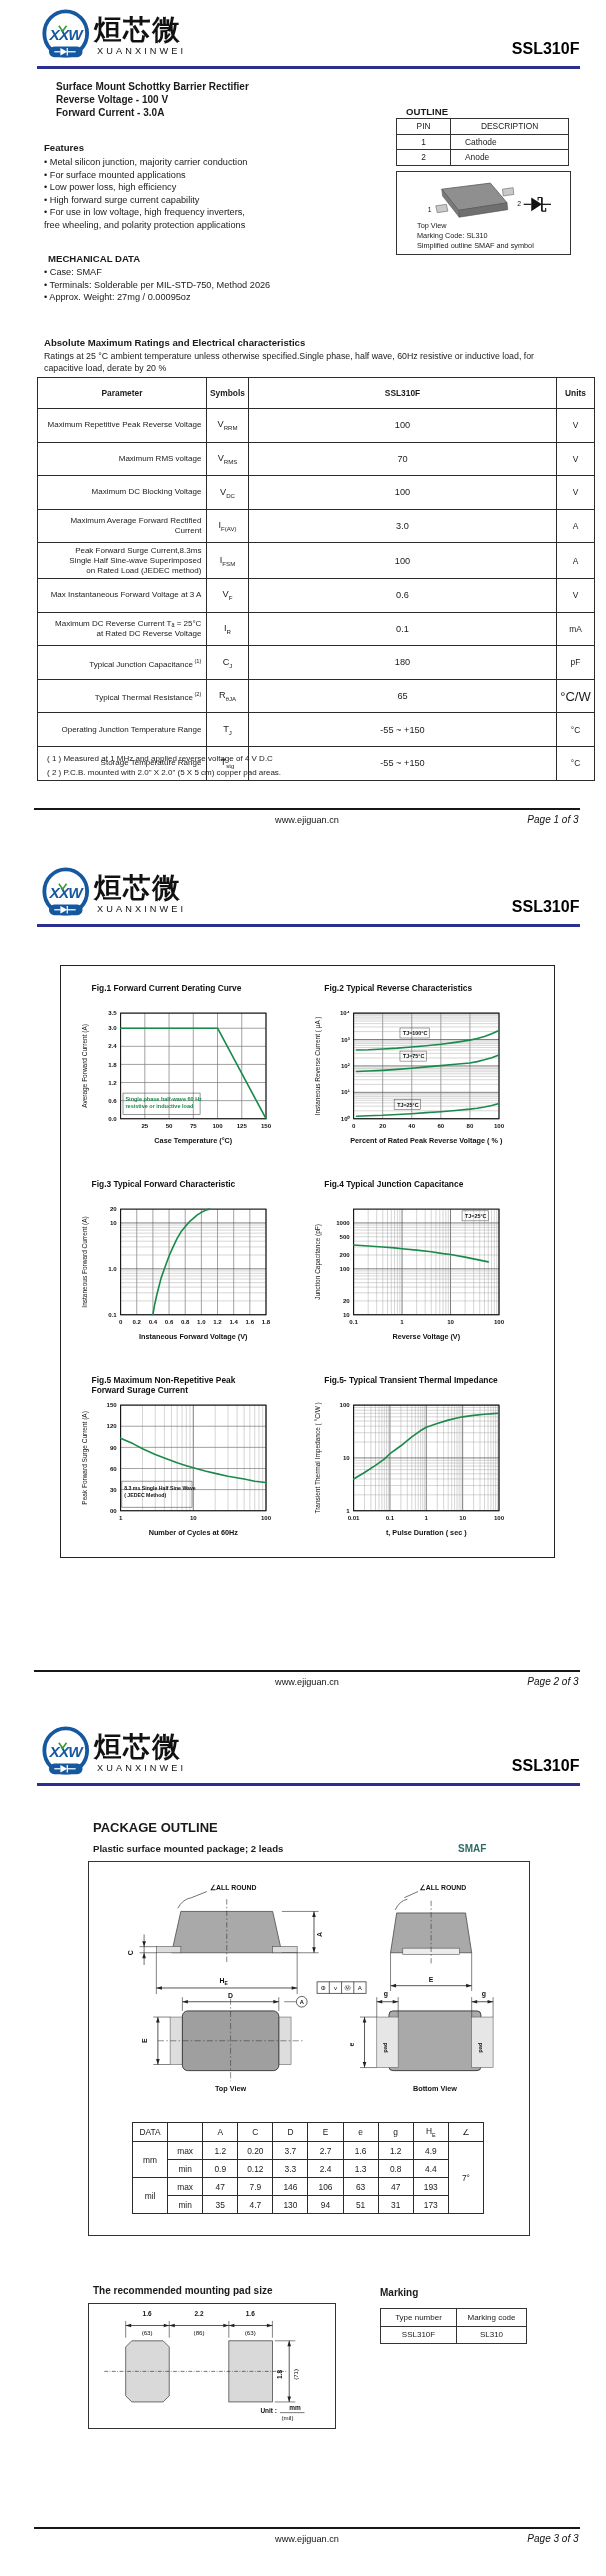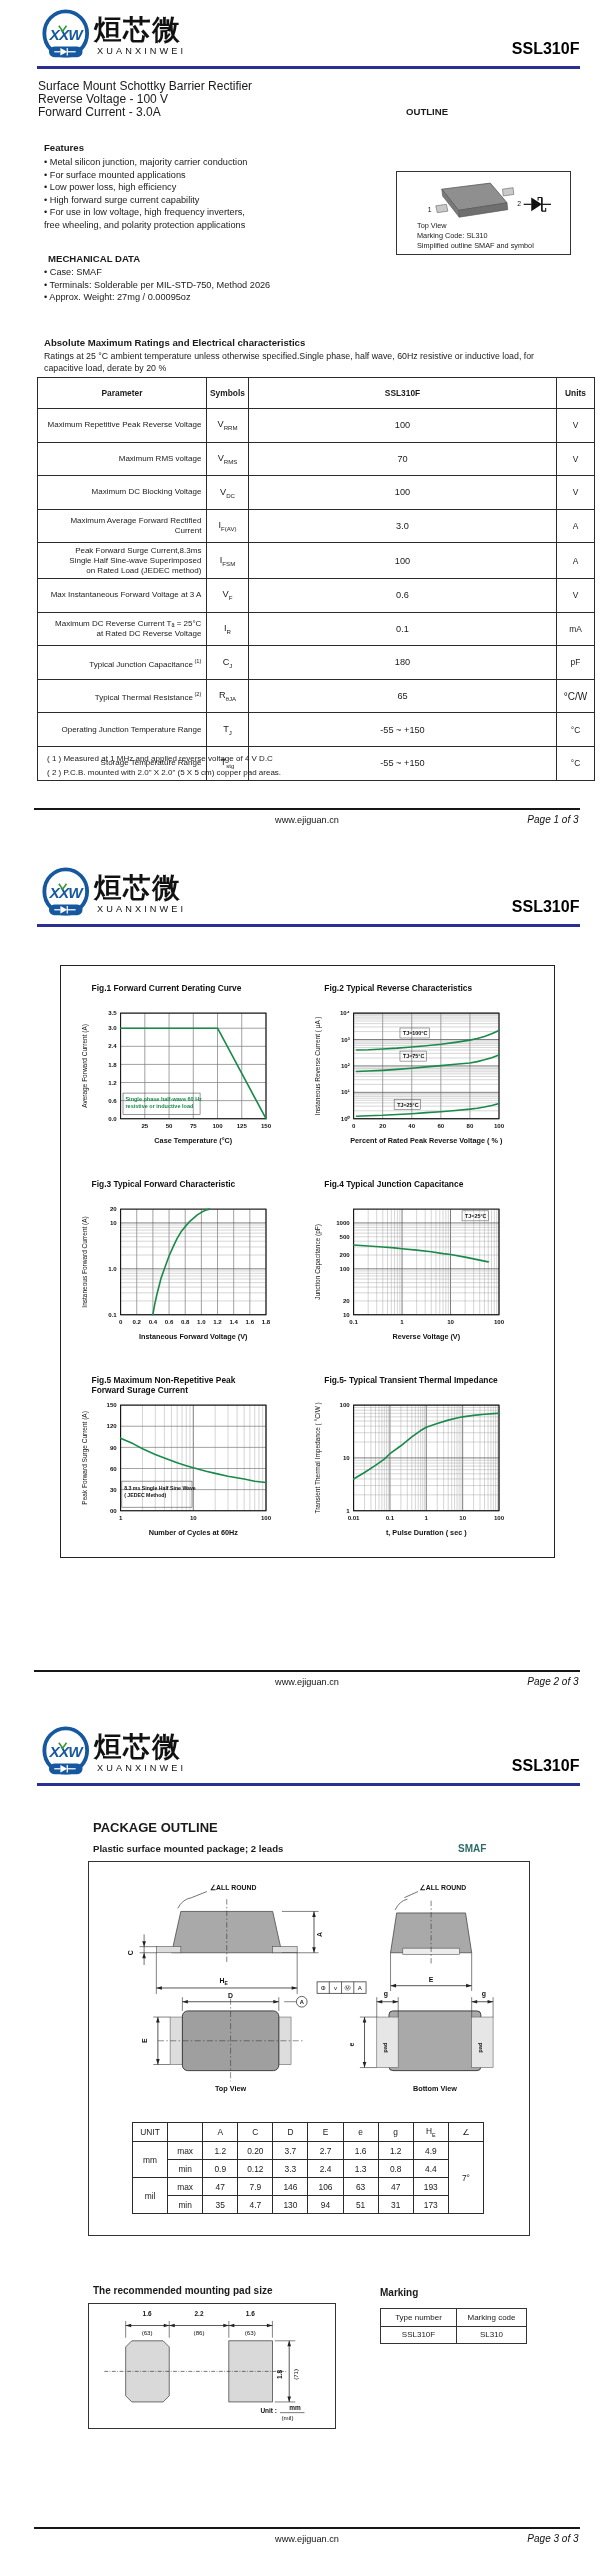--- a/index.html
+++ b/index.html
@@ -12,21 +12,21 @@
   .logo-cn{position:absolute;left:52px;top:1.5px;font-size:27.6px;font-weight:bold;letter-spacing:1.5px;color:#111;}
   .logo-en{position:absolute;left:55px;top:37px;font-size:9.2px;letter-spacing:3.1px;color:#111;}
   .part-no{position:absolute;right:27.6px;top:31px;font-size:16px;font-weight:bold;color:#000;}
   .hrule{position:absolute;left:37px;right:27px;top:57px;height:3.1px;background:#2b2f92;}
   
   .foot{position:absolute;left:34px;right:27px;height:23px;}
   .frule{position:absolute;left:0;right:0;top:0;height:2.3px;background:#161616;}
   .fsite{position:absolute;left:0;right:0;top:6.9px;text-align:center;font-size:9.2px;color:#111;}
   .fpage{position:absolute;right:1.5px;top:6.1px;font-size:10px;font-style:italic;color:#111;}
   
-  .title-block{position:absolute;left:38px;top:80px;font-size:12px;font-weight:normal;line-height:13px;}
+  .title-block{position:absolute;left:56px;top:80px;font-size:10px;font-weight:bold;line-height:13px;}
   .sec-h{position:absolute;font-size:9.6px;font-weight:bold;}
   .blist{position:absolute;font-size:9.2px;line-height:12.6px;}
   .pin-tbl,.mark-tbl{border-collapse:collapse;}
   .pin-tbl td,.pin-tbl th{border:0.8px solid #333;font-size:8.4px;font-weight:normal;height:14.5px;padding:0 3.1px;}
   .boxed{position:absolute;border:1.1px solid #333;background:#fff;}
   .pkg-cap{position:absolute;left:20px;top:49px;font-size:7.3px;line-height:10px;}
   .rt{border-collapse:collapse;table-layout:fixed;}
   .rt th,.rt td{border:0.8px solid #2b2b2b;font-size:9.2px;vertical-align:middle;}
   .rt th{font-size:8.4px;height:28px;}
   .rt td{height:28px;text-align:center;}
@@ -71,20 +71,38 @@
       <div class="hrule"></div>
     </div>
 
     <div class="title-block">
       <div>Surface Mount Schottky Barrier Rectifier</div>
       <div>Reverse Voltage - 100 V</div>
       <div>Forward Current - 3.0A</div>
     </div>
 
     <div class="sec-h" style="left:406px;top:106px;">OUTLINE</div>
+    <table class="pin-tbl" style="position:absolute;left:396px;top:118px;width:173px;">
+      <thead>
+          <tr>
+        <th style="width:47px;">PIN</th>
+        <th>DESCRIPTION</th>
+      </tr>
+        </thead>
+      <tbody id="pinning-body">
+          <tr>
+            <td style="text-align: center;">1</td>
+            <td style="padding-left: 13.8px;">Cathode</td>
+          </tr>
+          <tr>
+            <td style="text-align: center;">2</td>
+            <td style="padding-left: 13.8px;">Anode</td>
+          </tr>
+        </tbody>
+    </table>
 
     <div class="sec-h" style="left:44px;top:142px;">Features</div>
     <div class="blist" style="left:44px;top:156px;width:329px;" id="features-list">
         <div>• Metal silicon junction, majority carrier conduction</div>
         <div>• For surface mounted applications</div>
         <div>• Low power loss, high efficiency</div>
         <div>• High forward surge current capability</div>
         <div>• For use in low voltage, high frequency inverters,</div>
         <div>  free wheeling, and polarity protection applications</div>
       </div>
@@ -197,21 +215,21 @@
             <td><span>C</span><sub>J</sub></td>
             <td>180</td>
             <td style="font-size: 8.4px;">pF</td>
           </tr>
           <tr>
             <td class="pcell">
               <div>Typical Thermal Resistance<sup> (2)</sup></div>
             </td>
             <td><span>R</span><sub>θJA</sub></td>
             <td>65</td>
-            <td style="font-size: 10px;">°C/W</td>
+            <td style="font-size: 13px;">°C/W</td>
           </tr>
           <tr>
             <td class="pcell">
               <div>Operating Junction Temperature Range</div>
             </td>
             <td><span>T</span><sub>J</sub></td>
             <td>-55 ~ +150</td>
             <td style="font-size: 8.4px;">°C</td>
           </tr>
           <tr>
@@ -749,21 +767,21 @@
           <line x1="376" y1="262" x2="354" y2="262" stroke="#333" stroke-width="0.8"></line>
           <line x1="360" y1="196" x2="360" y2="262" stroke="#222" stroke-width="1"></line>
           <polygon points="360,196 357.6,203.2 362.4,203.2" fill="#222"></polygon>
           <polygon points="360,262 357.6,254.8 362.4,254.8" fill="#222"></polygon>
           <text x="346" y="232" font-size="9" fill="#111" text-anchor="middle" font-family="&quot;Liberation Sans&quot;,sans-serif" font-weight="bold" transform="rotate(-90 346 232)">e</text>
           <text x="452" y="292" font-size="9.5" fill="#111" text-anchor="middle" font-family="&quot;Liberation Sans&quot;,sans-serif" font-weight="bold">Bottom  View</text>
         </svg>
       <table class="dim-tbl" style="position:absolute;left:43px;top:260px;width:352px;">
         <thead>
             <tr id="dim-head">
-              <th>UNIT</th>
+              <th>DATA</th>
               <th></th>
               <th>A</th>
               <th>C</th>
               <th>D</th>
               <th>E</th>
               <th>e</th>
               <th>g</th>
               <th>H<sub style="font-size:5.4px">E</sub></th>
               <th>∠</th>
             </tr>

